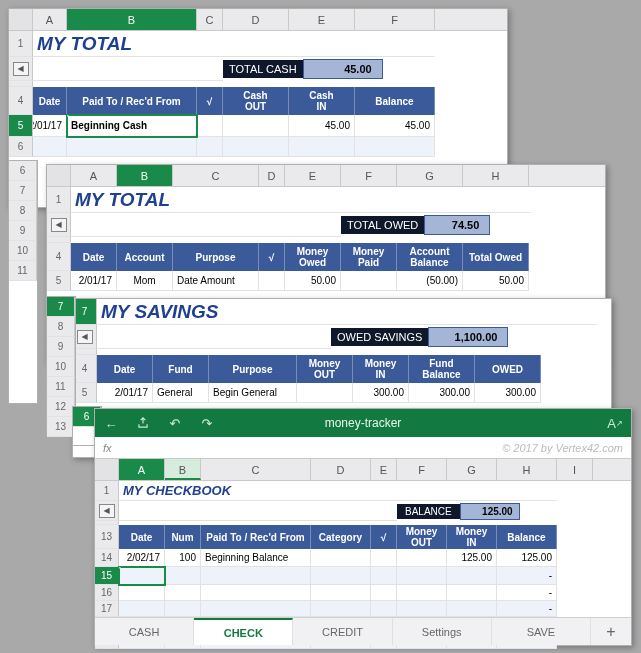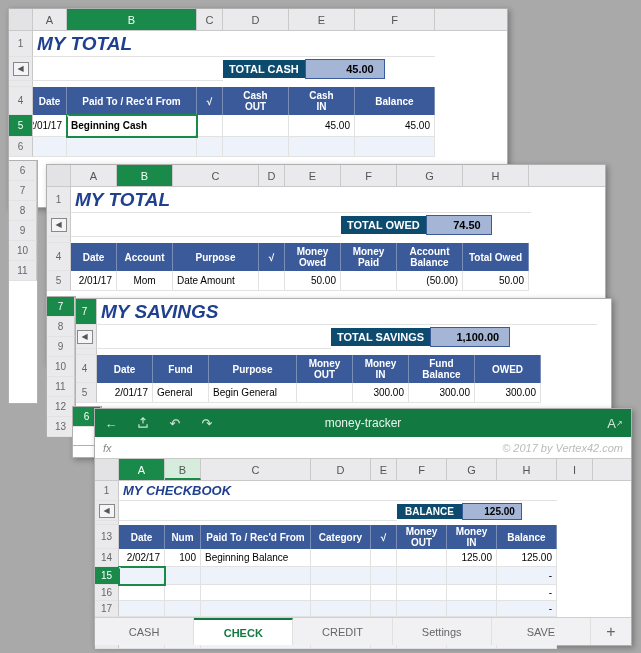--- a/index.html
+++ b/index.html
@@ -13,21 +13,21 @@
   .colhdr .col.sel { background: #1a8a4a; color: #fff; }
   .colhdr .col.hilite { background: #d6eddd; border-bottom: 2px solid #1a8a4a; }
 
   .rowhdr { width: 24px; text-align: center; font-size: 10px; color: #666; border-right: 1px solid #c9c9c9; border-bottom: 1px solid #e2e2e2; background: #eaeaec; display: flex; align-items: center; justify-content: center; }
   .rowhdr.sel { background: #1a8a4a; color: #fff; }
 
   .row { display: flex; height: 20px; }
   .cell { border-right: 1px solid #e2e2e2; border-bottom: 1px solid #e2e2e2; font-size: 10px; padding: 0 4px; display: flex; align-items: center; overflow: hidden; white-space: nowrap; }
 
   .title { color: #1f3f8f; font-weight: bold; font-size: 19px; font-style: italic; }
-  .totalbox { background: #0c4a6e; color: #fff; font-weight: bold; font-size: 11px; padding: 3px 6px; display: inline-flex; align-items: center; }
+  .totalbox { background: #0f172a; color: #fff; font-weight: normal; font-size: 11px; padding: 3px 6px; display: inline-flex; align-items: center; }
   .totalval { background: #a5b5d6; color: #000; font-weight: bold; font-size: 11px; padding: 3px 10px; border: 1px solid #3b5a9a; display: inline-flex; align-items: center; }
   .hdrbar { background: #3b5a9a; color: #fff; font-weight: bold; font-size: 10px; text-align: center; display: flex; align-items: center; justify-content: center; border-right: 1px solid #7a8db6; }
 
   .collapser { width: 16px; height: 14px; border: 1px solid #888; background: #f4f4f6; font-size: 8px; display: flex; align-items: center; justify-content: center; color: #555; }
 
   .alt { background: #eef2fa; }
 
   .appbar { background: #127a40; height: 28px; display: flex; align-items: center; color: #fff; font-size: 12px; position: relative; }
   .appbar .icon { width: 32px; height: 28px; display: flex; align-items: center; justify-content: center; font-size: 13px; color: #cde8d5; }
   .appbar .fname { position: absolute; left: 50%; transform: translateX(-50%); color: #e8f5eb; font-size: 12px; }
@@ -182,21 +182,21 @@
   <div class="row" style="height:26px">
     <div class="rowhdr sel">7</div>
     <div class="cell title" style="width:500px; border-right:none">MY SAVINGS</div>
   </div>
   <div class="row" style="height:24px">
     <div class="rowhdr">
       <div class="collapser">◀</div>
     </div>
     <div class="cell" style="width:234px;border-right:none"></div>
     <div style="display:flex;align-items:center">
-      <div class="totalbox">TOTAL SAVINGS</div>
+      <div class="totalbox">OWED SAVINGS</div>
       <div class="totalval" style="width:80px;justify-content:flex-end">1,100.00</div>
     </div>
   </div>
   <div class="row" style="height:6px">
       <div class="rowhdr" style="font-size:0"></div>
     </div>
   <div class="row" style="height:28px">
     <div class="rowhdr">4</div>
     <div class="hdrbar" style="width:56px">Date</div>
     <div class="hdrbar" style="width:56px">Fund</div>

